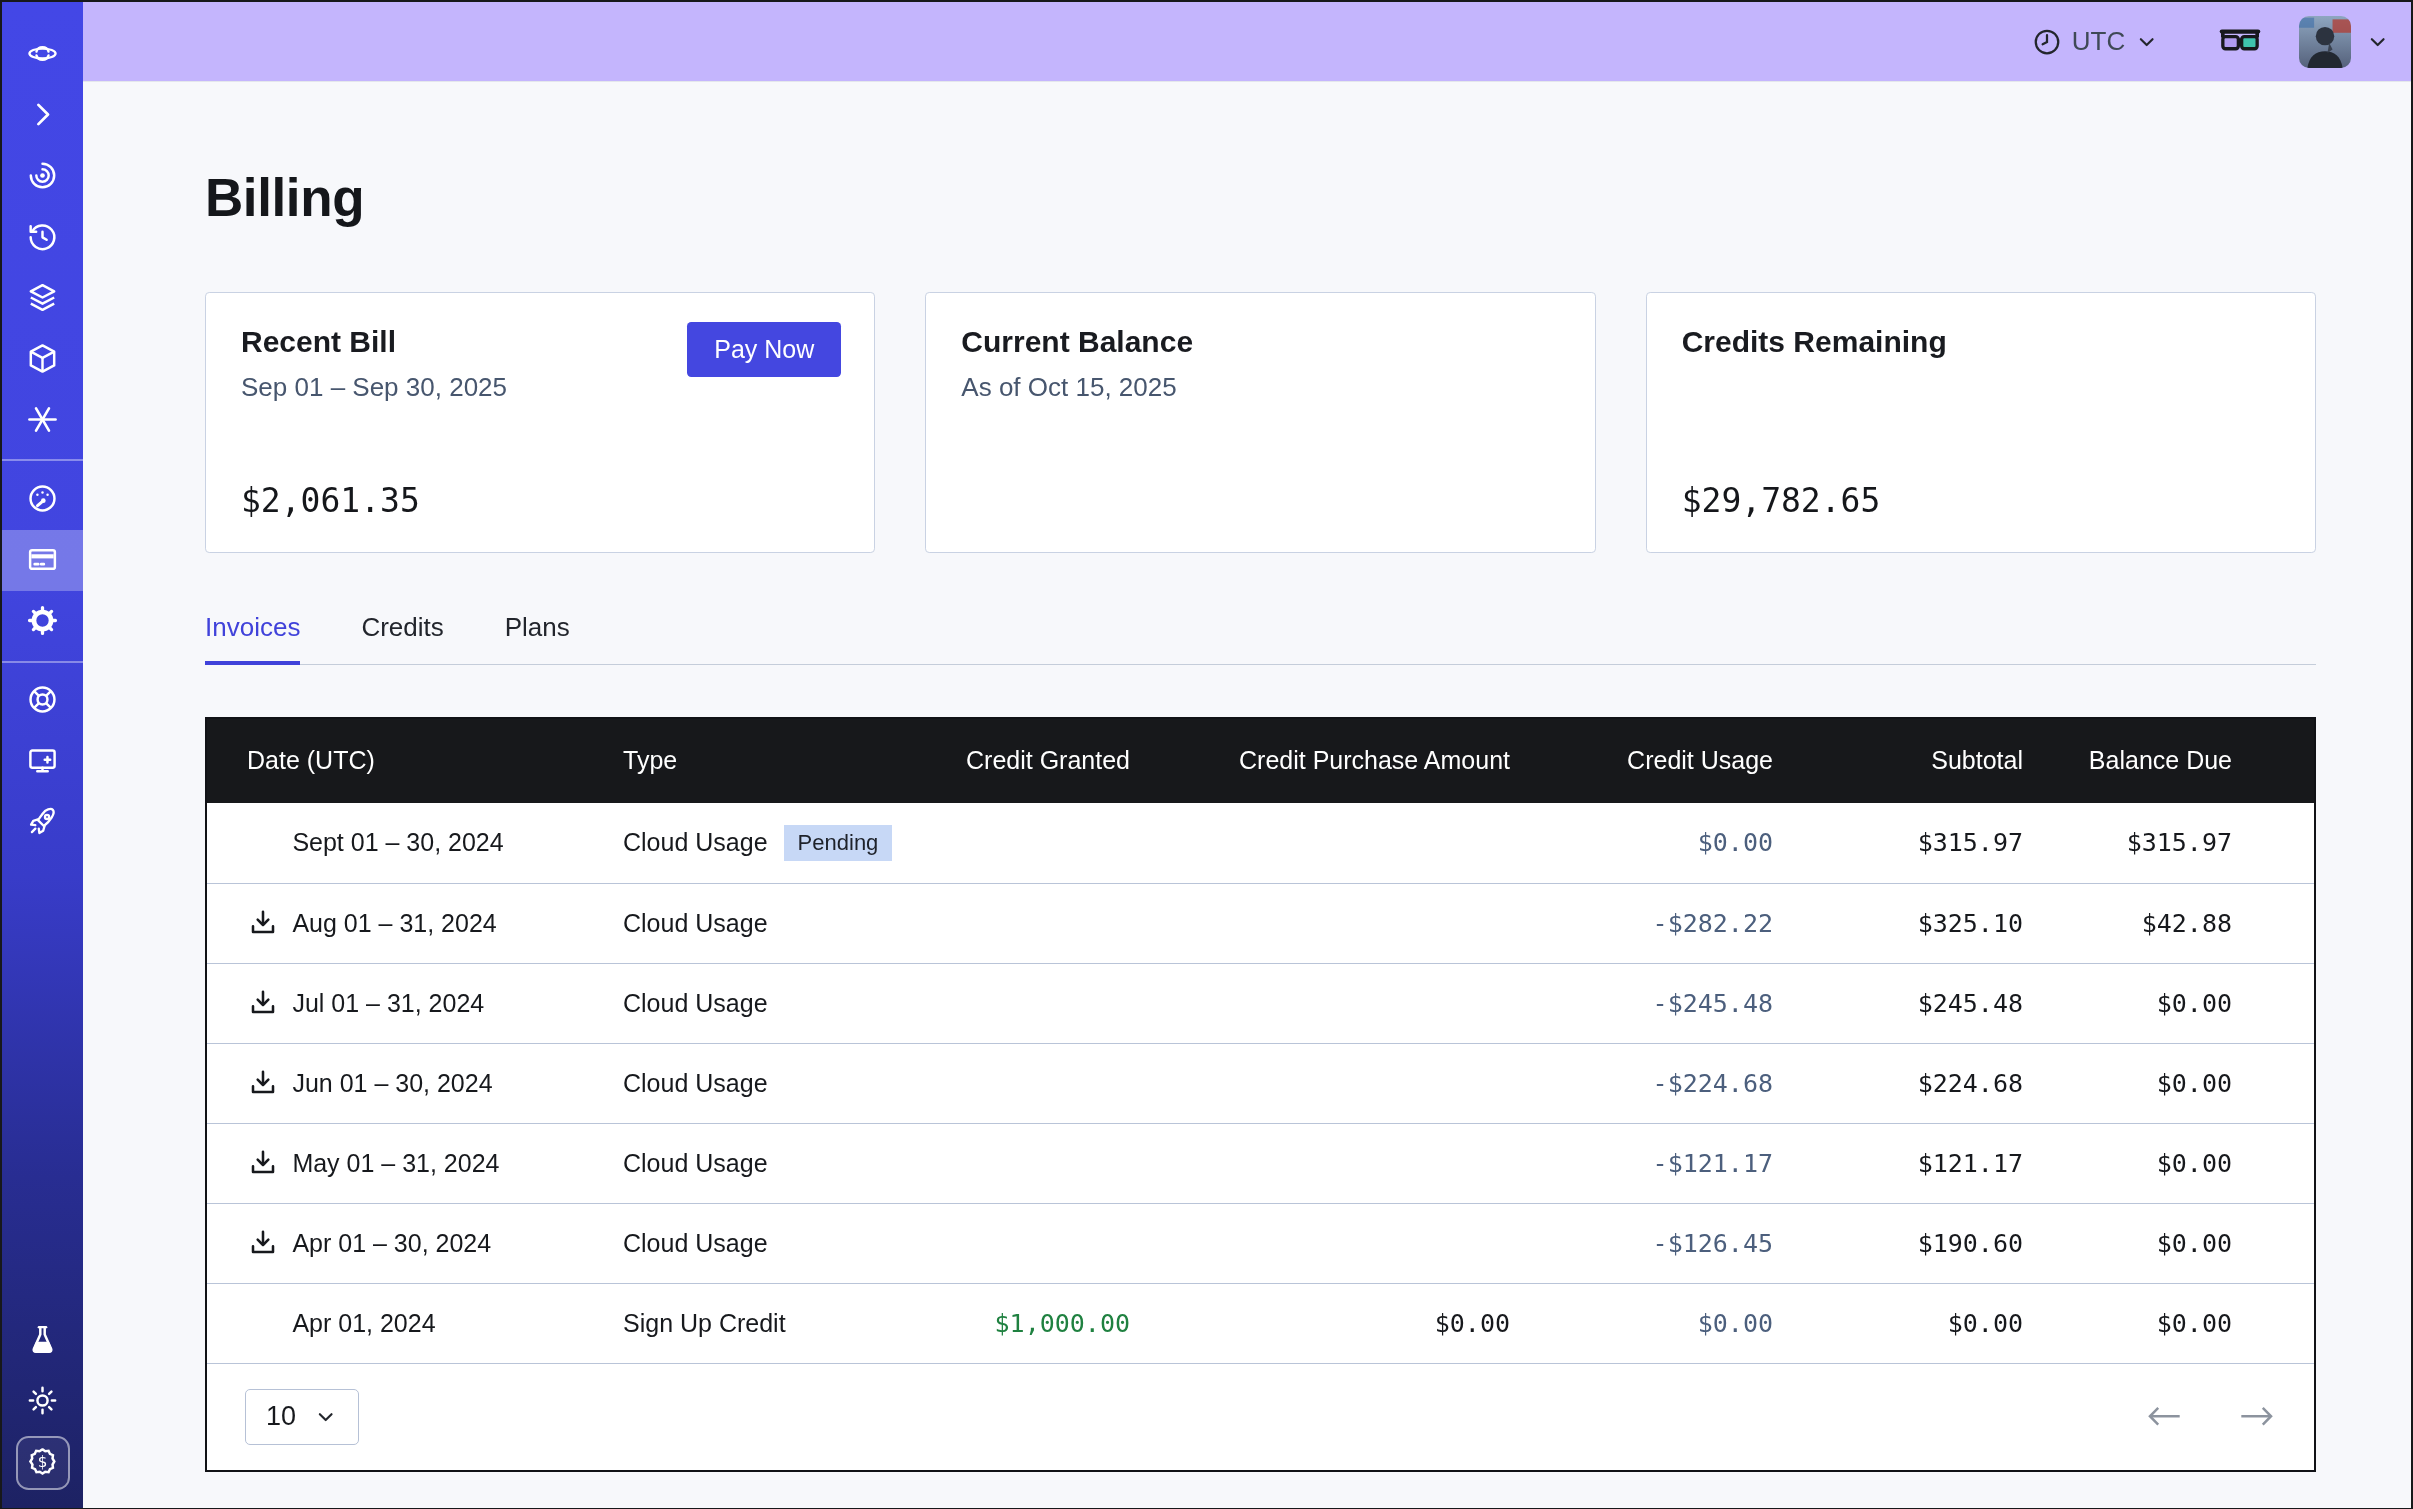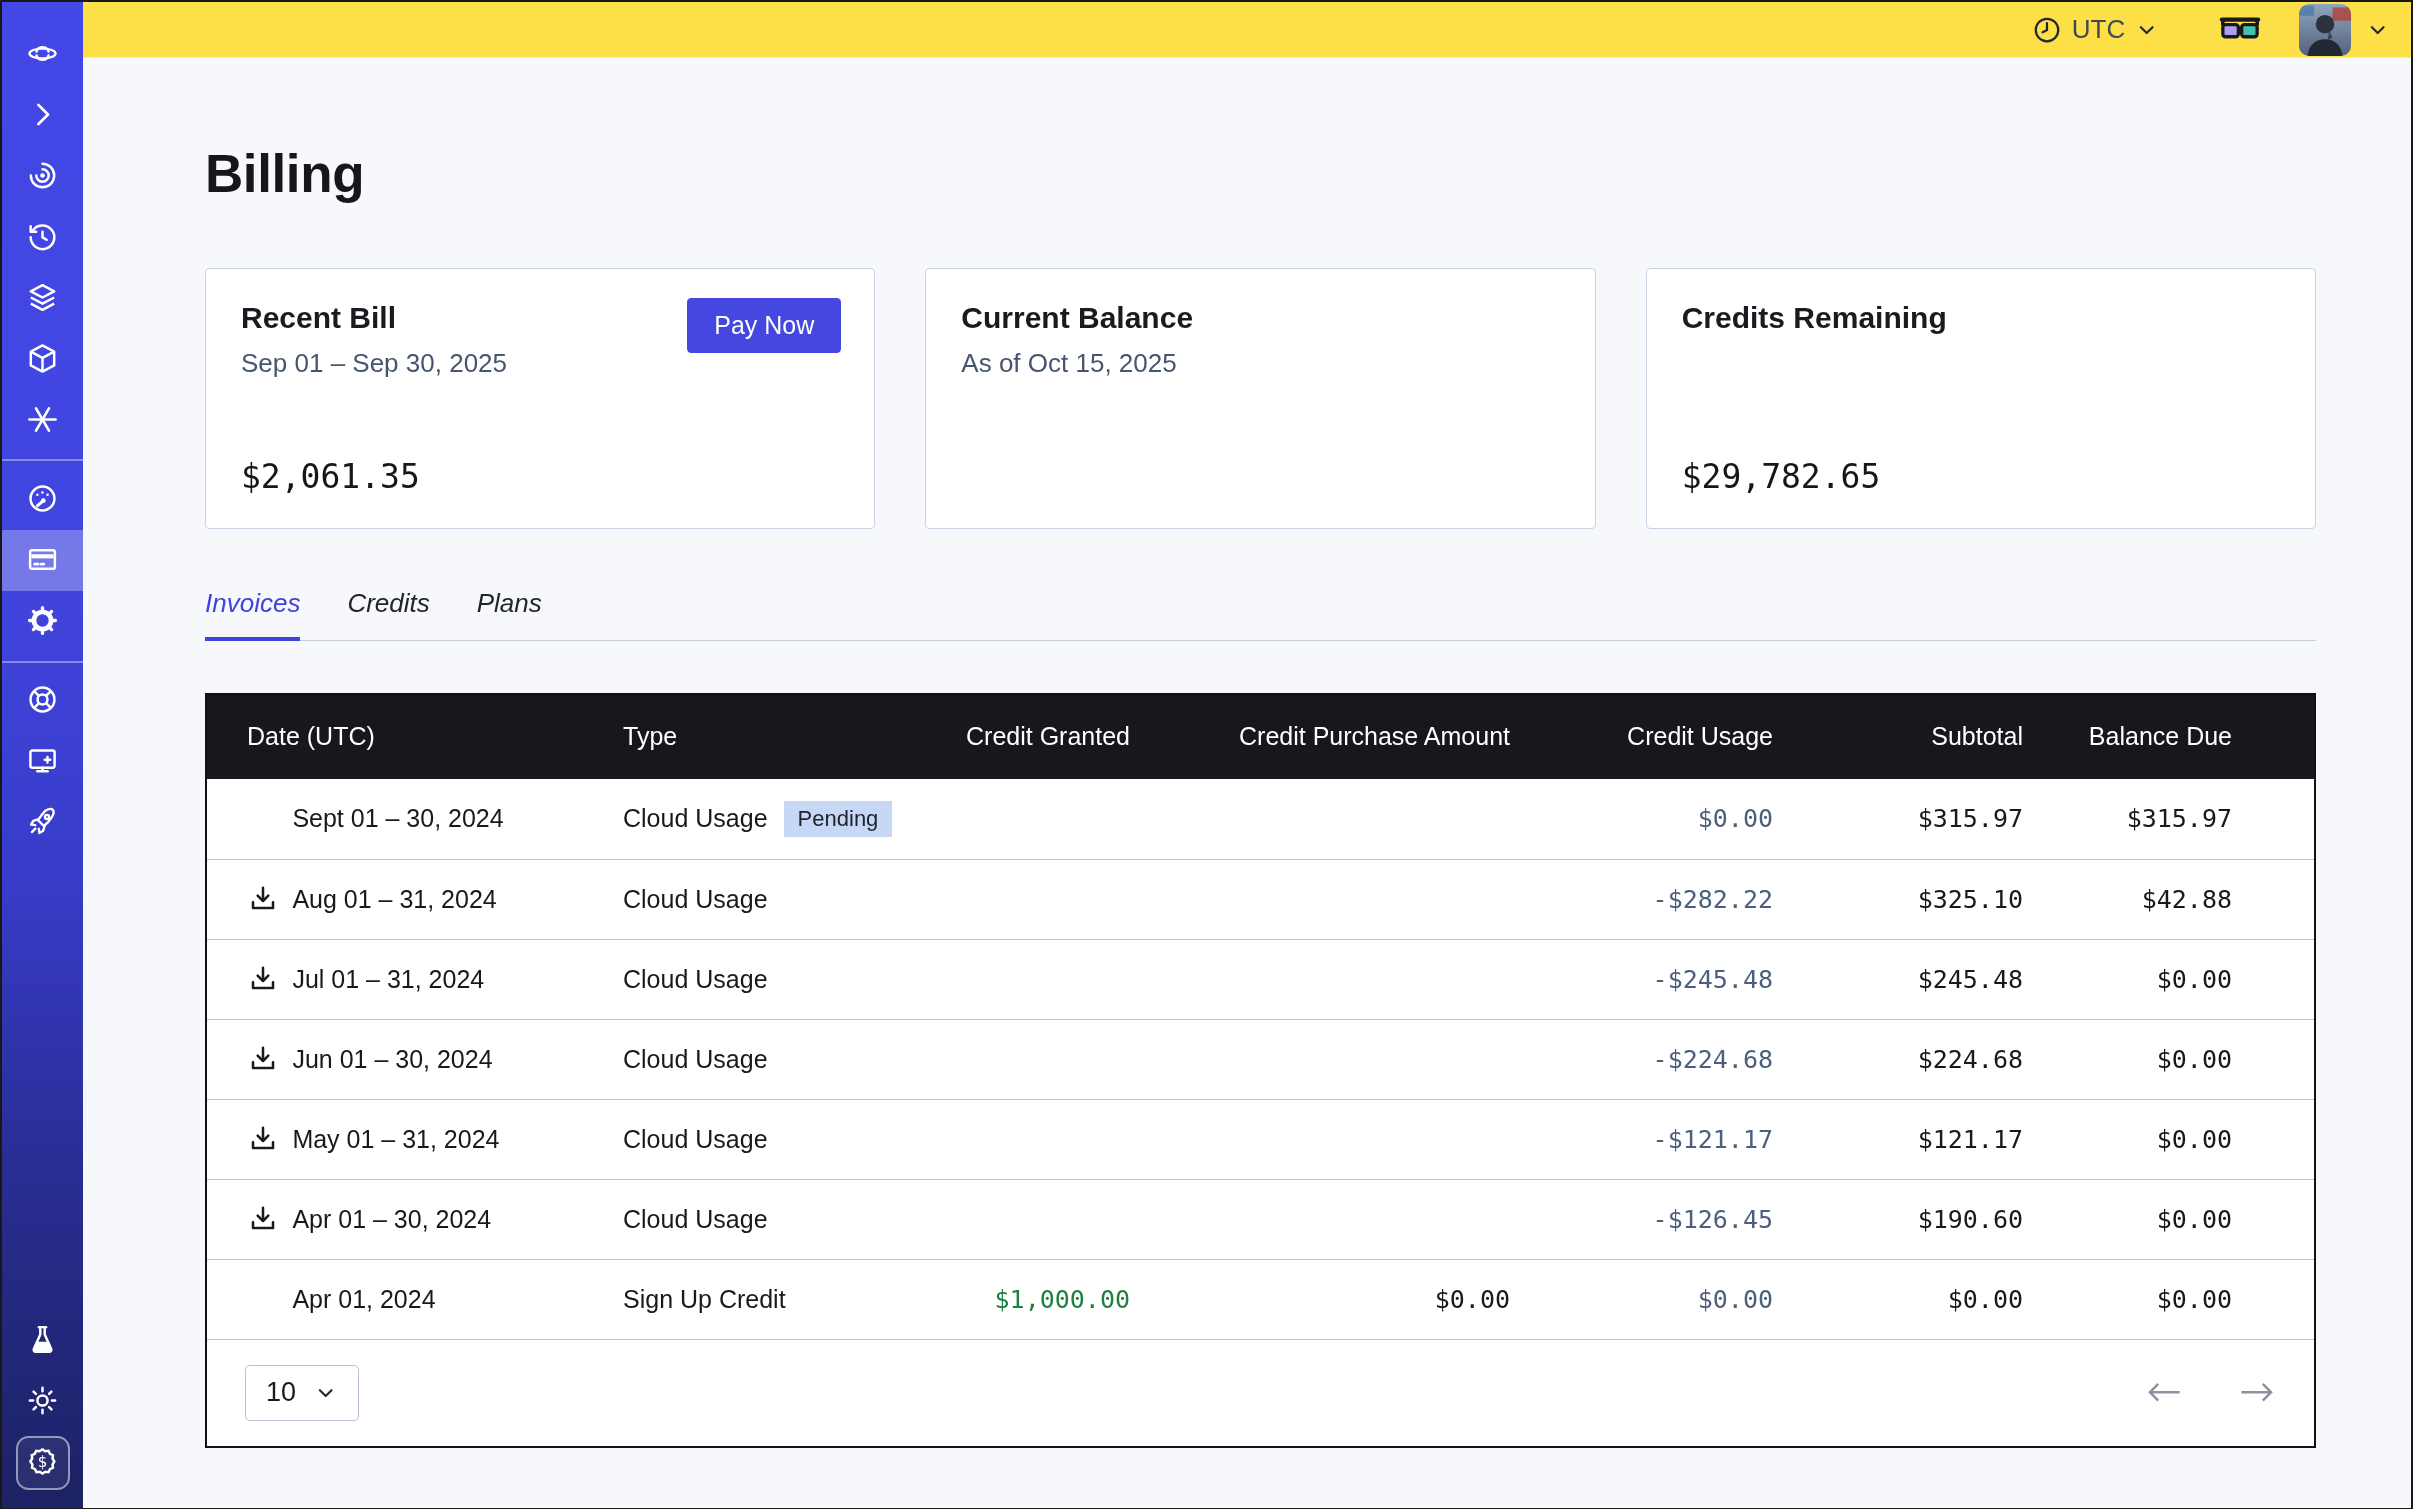--- a/index.html
+++ b/index.html
@@ -36,21 +36,21 @@
     background: rgba(255,255,255,.06);
     display: flex; align-items: center; justify-content: center; cursor: pointer;
   }
   .coin-btn svg { width: 33px; height: 33px; }
 
   
   .main { flex: 1 1 auto; display: flex; flex-direction: column; min-width: 0; }
 
   
   .topbar {
-    height: 56px; background: #fde047; border-bottom: 1.7px solid #e4e7ec;
+    height: 80px; background: #c4b5fd; border-bottom: 1.7px solid #e4e7ec;
     display: flex; align-items: center; justify-content: flex-end;
     padding-right: 22px; flex: 0 0 auto;
   }
   .tz-select { display: flex; align-items: center; gap: 10px; cursor: pointer; }
   .tz-select svg.clock { width: 30px; height: 30px; }
   .tz-label { font-size: 26px; color: #3f4956; }
   .chev { width: 23.4px; height: 23.4px; }
   .goggles-btn { margin: 0 37px 0 59px; cursor: pointer; display: flex; align-items: center; }
   .goggles-btn svg { width: 44px; height: 33px; }
   .avatar {
@@ -77,21 +77,21 @@
   .card-sub { font-size: 26px; color: #47566e; margin-top: 13.4px; }
   .card-amount { font-size: 33px; color: #15171b; margin-top: auto; }
   .pay-btn {
     position: absolute; top: 28.5px; right: 33px;
     background: #4447e0; color: #fff; border: none; border-radius: 4.2px;
     font-size: 25px; font-family: "Liberation Sans", sans-serif;
     padding: 13.4px 27px; cursor: pointer;
   }
 
   
-  .tabs { margin-top: 59px; border-bottom: 1.7px solid #c5cdda; display: flex; gap: 47px; font-style: italic; }
+  .tabs { margin-top: 59px; border-bottom: 1.7px solid #c5cdda; display: flex; gap: 61px; }
   .tab {
     font-size: 26px; color: #22252c; padding-bottom: 18.4px; cursor: pointer;
     border-bottom: 4.2px solid transparent; margin-bottom: -1.7px;
   }
   .tab.active { color: #4042da; border-bottom-color: #4042da; }
 
   
   .table-wrap { margin-top: 52px; border: 2.5px solid #111216; background: #fff; }
   .trow {
     display: grid;

